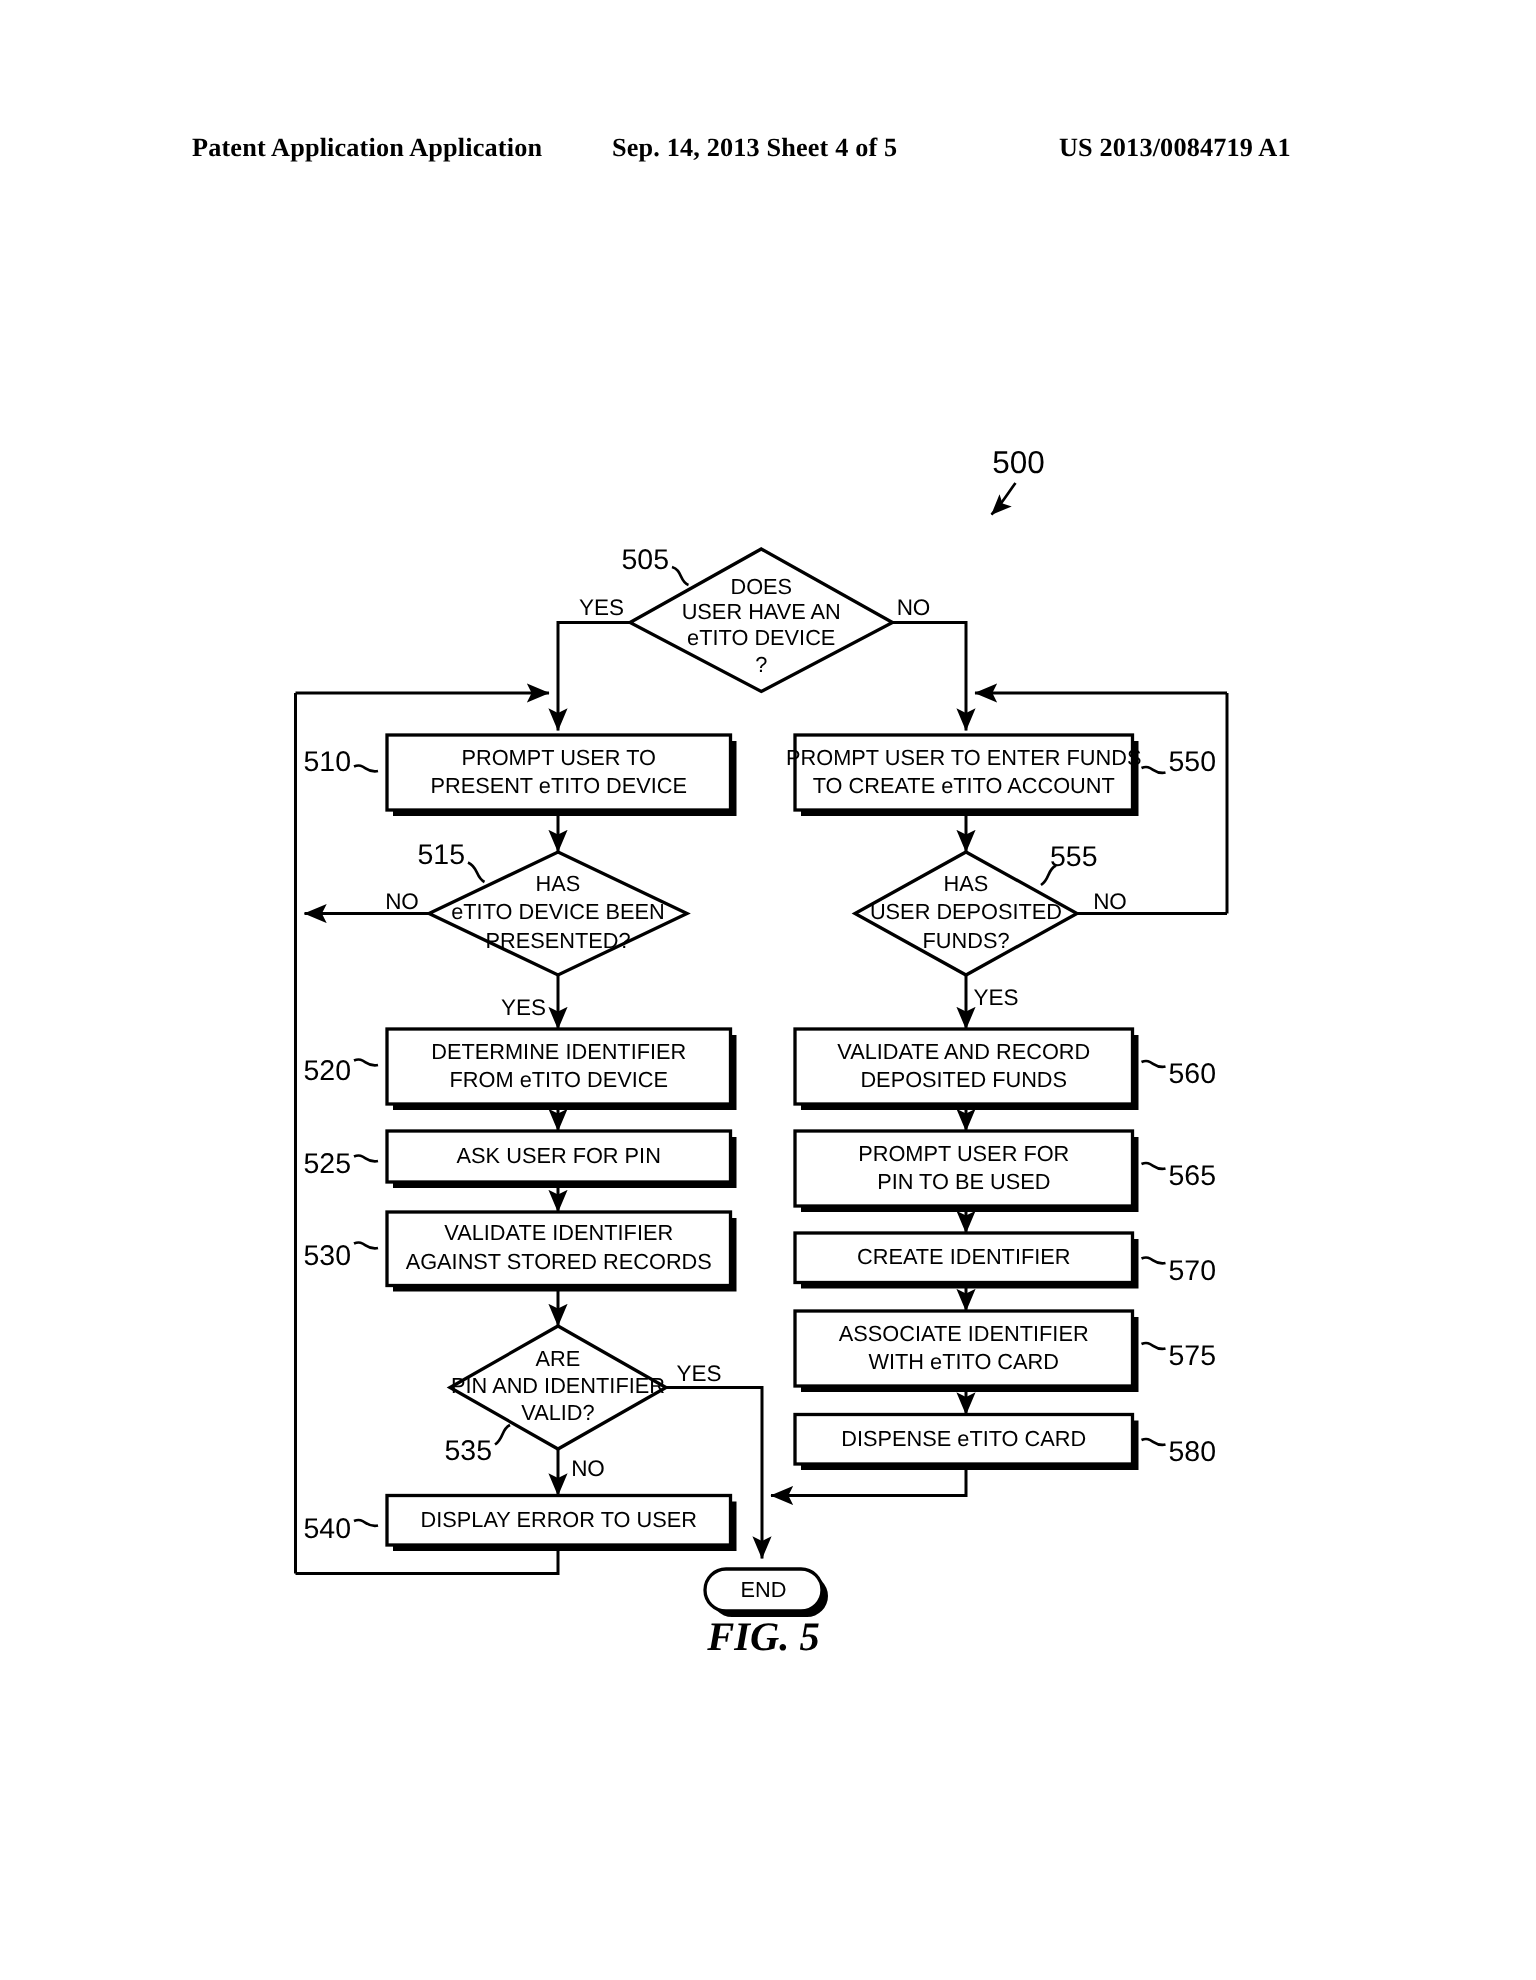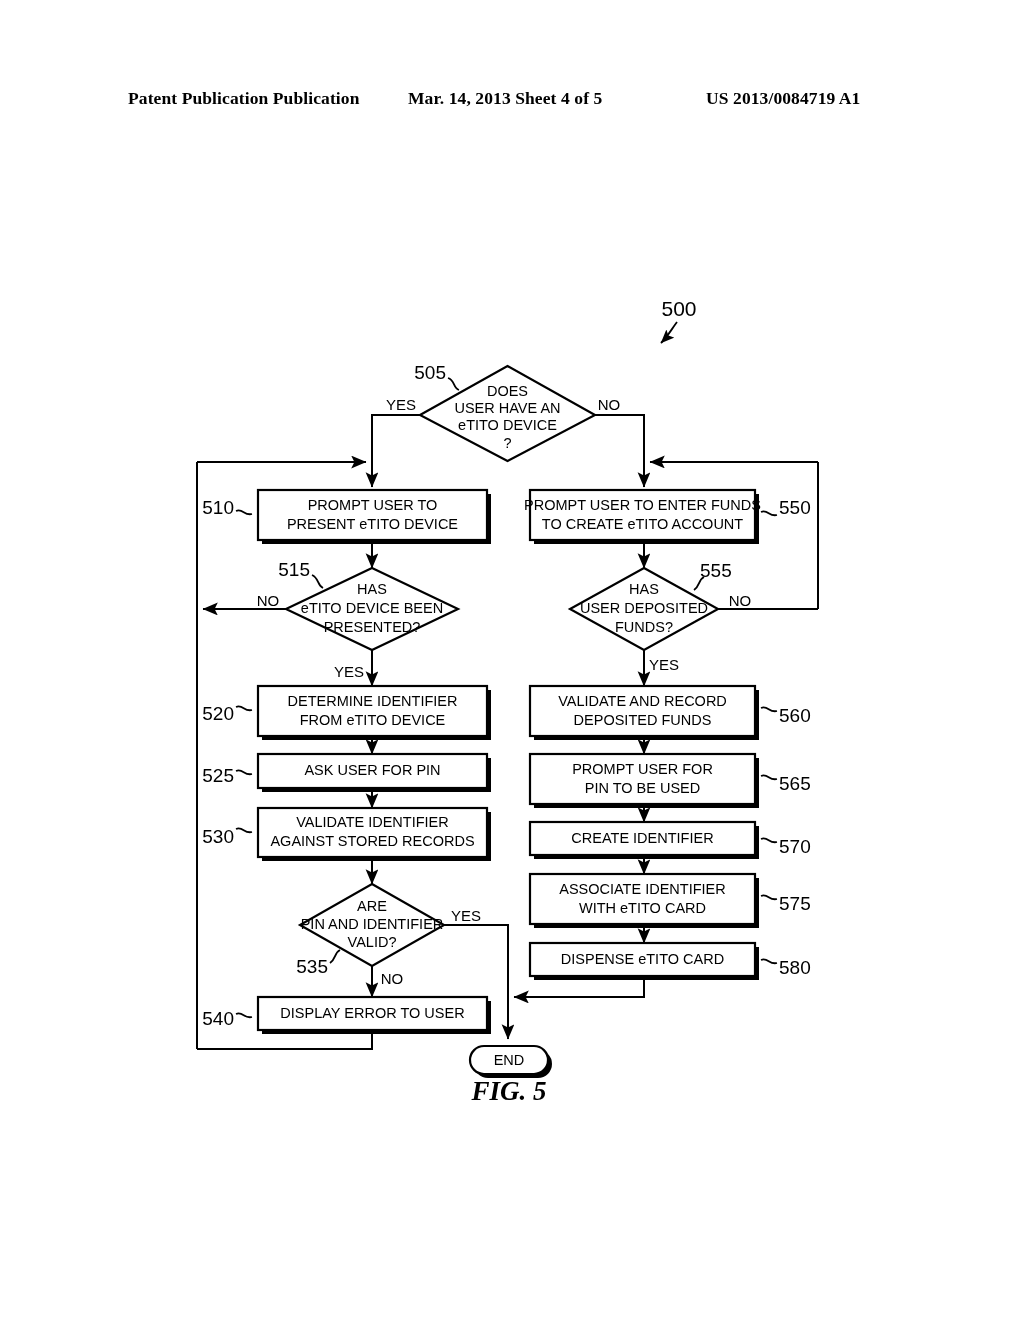--- a/index.html
+++ b/index.html
@@ -99,22 +99,22 @@
     stroke-width: 1.8;
     fill: none;
   }
 </style>
 </head>
 <body>
 
 <div id="page">
 
   <div class="pub-header">
-    <span class="h-left">Patent Publication Publication</span>
-    <span class="h-mid">Mar. 14, 2013  Sheet 4 of 5</span>
+    <span class="h-left">Patent Application Application</span>
+    <span class="h-mid">Sep. 14, 2013  Sheet 4 of 5</span>
     <span class="h-right">US 2013/0084719 A1</span>
   </div>
 
   <svg id="figure-svg" viewBox="0 0 1024 1320">
     <defs>
       <marker id="arrow" markerWidth="9" markerHeight="9" refX="7.4" refY="3.2" orient="auto" markerUnits="strokeWidth">
         <path d="M0,0 L7.6,3.2 L0,6.4 L1.6,3.2 Z" fill="#000"></path>
       </marker>
     </defs>
 

